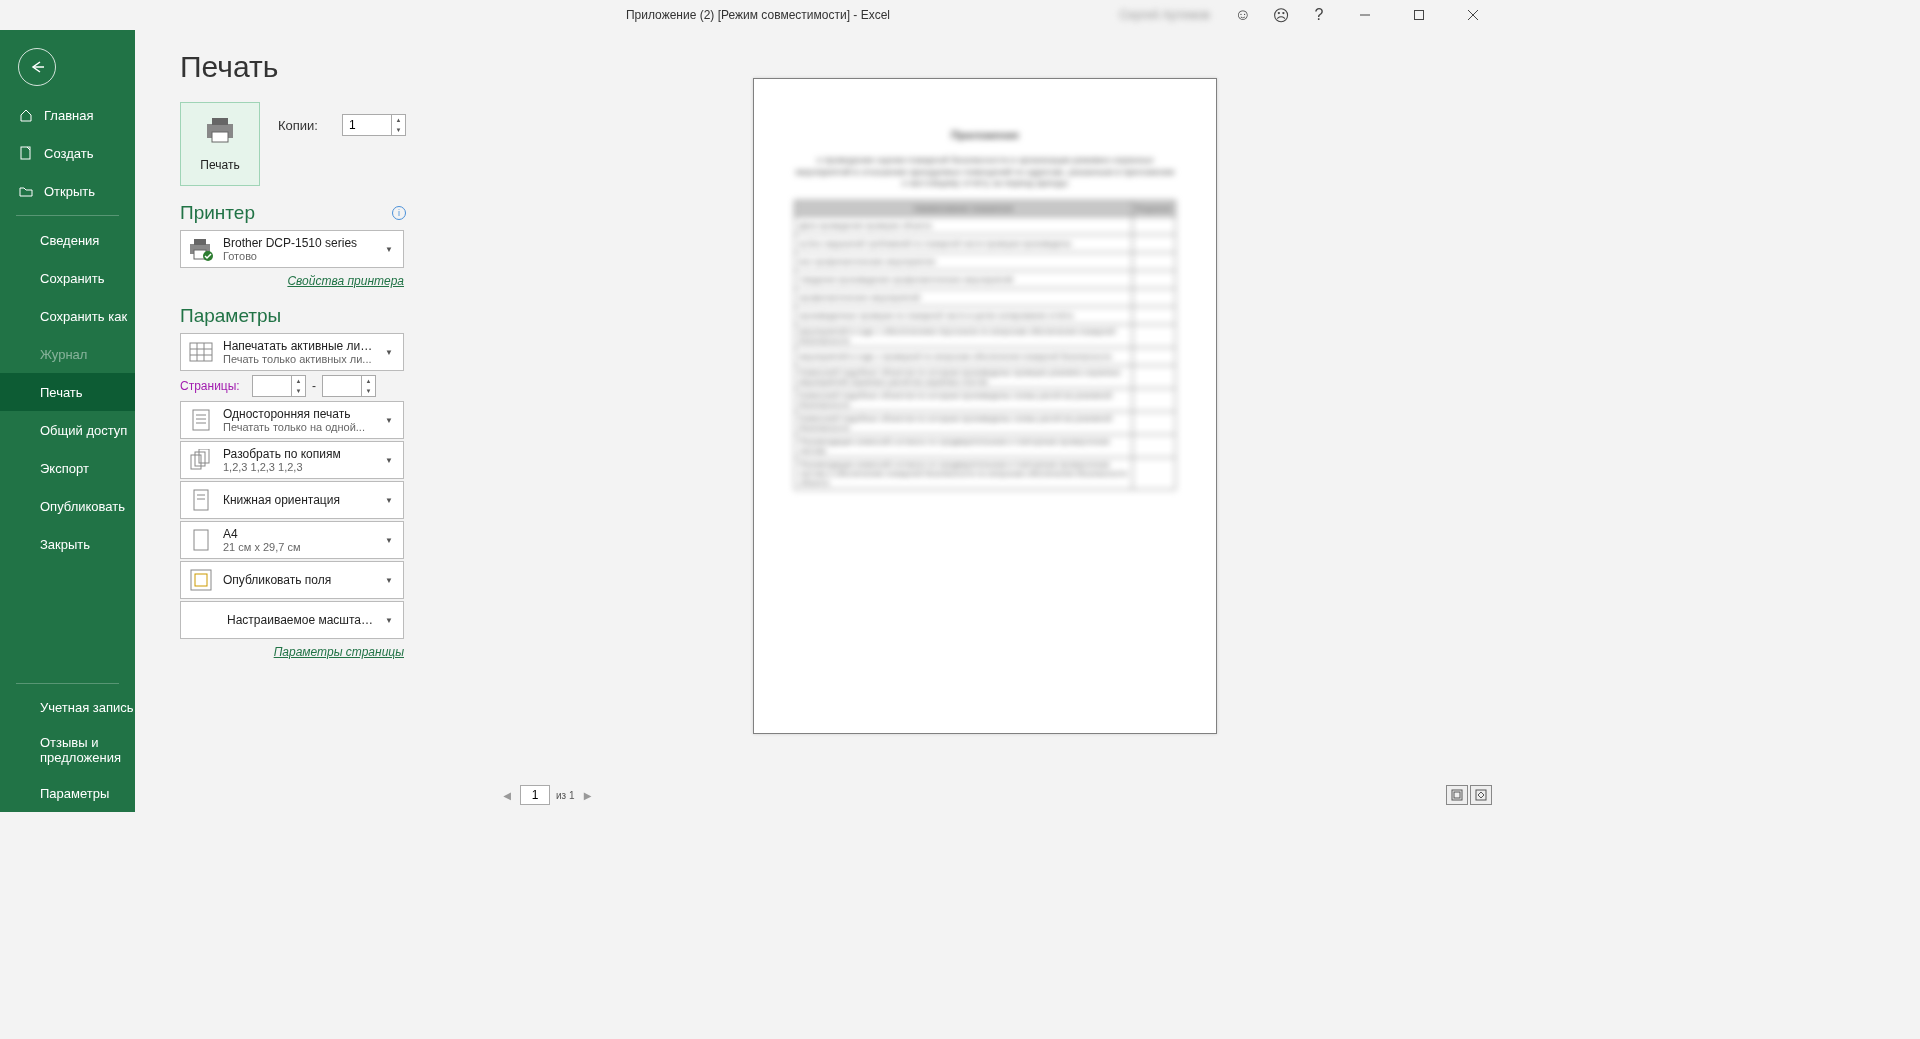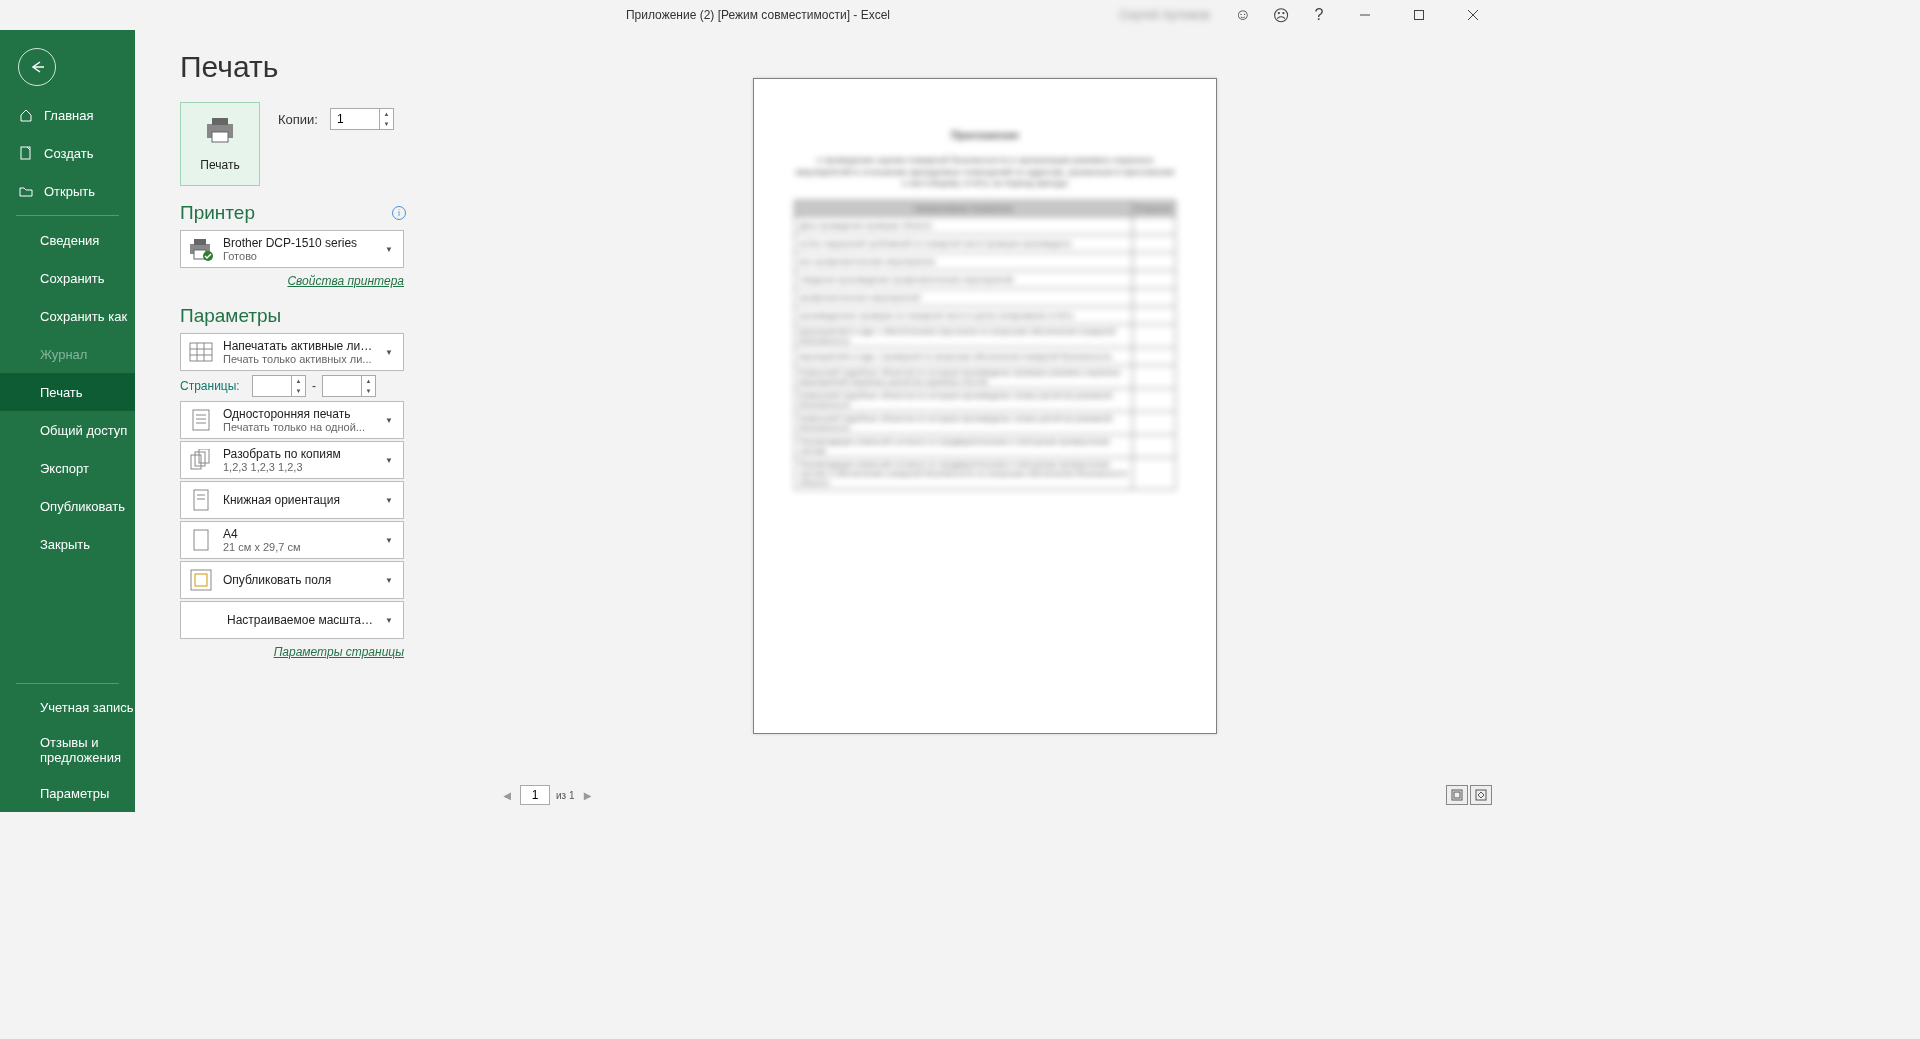--- a/index.html
+++ b/index.html
@@ -29,21 +29,21 @@
 .sidebar .spacer { flex:1; }
 
 
 .main { flex:1; background:#f3f3f3; display:flex; position:relative; }
 .controls { width: 335px; padding: 20px 0 0 45px; }
 h1.pagetitle { font-size: 30px; font-weight: 300; color:#333; margin-bottom: 18px; }
 
 .printblock { display:flex; align-items:flex-start; gap: 18px; }
 .printbtn { width:80px; height:84px; border:1px solid #9fd4b6; background:#e6f4eb; display:flex; flex-direction:column; align-items:center; justify-content:center; gap:10px; }
 .printbtn .lbl { font-size:12px; color:#222;}
-.copies { display:flex; align-items:center; gap:12px; margin-top:6px;}
+.copies { display:flex; align-items:center; gap:24px; margin-top:12px;}
 .copies label { font-size:13px; color:#333;}
 .spin { display:flex; border:1px solid #aaa; height:22px; background:#fff;}
 .spin input { border:none; width:48px; padding:0 6px; font-size:12px; outline:none; }
 .spin .arrows { width:14px; display:flex; flex-direction:column; border-left:1px solid #aaa;}
 .spin .arrows span { flex:1; display:flex; align-items:center; justify-content:center; font-size:6px; color:#555;}
 
 .sectiontitle { font-size:19px; font-weight:400; color:#217346; margin: 16px 0 6px 0; position:relative;}
 .infoicn { position:absolute; right: 64px; top: 4px; width:14px; height:14px; border:1px solid #4a90d9; border-radius:50%; color:#4a90d9; font-size:9px; display:flex; align-items:center; justify-content:center;}
 
 .dropdown { width: 224px; border:1px solid #bbb; background:#fff; display:flex; align-items:center; padding:4px 6px; gap:8px; position:relative; margin-bottom:2px;justify-content:space-between;}
@@ -52,21 +52,21 @@
 .dropdown .ddtxt .l1 { font-size:12px; color:#222; white-space:nowrap; overflow:hidden; text-overflow:ellipsis;}
 .dropdown .ddtxt .l2 { font-size:11px; color:#666; white-space:nowrap; overflow:hidden; text-overflow:ellipsis;}
 .dropdown .caret { font-size:8px; color:#555; padding:0 4px;}
 .dropdown.single .ddtxt { display:flex; align-items:center; height:28px;}
 .dropdown.noico { padding-left:46px;}
 
 .linkrow { width:224px; text-align:right; margin: 3px 0 6px 0; font-style: italic;}
 .linkrow a { font-size:12px; color:#217346; text-decoration:underline; cursor:default;}
 
 .pagerow { display:flex; align-items:center; gap:6px; width:224px; margin:4px 0;}
-.pagerow label { font-size:12px; color:#0f766e; width:66px;}
+.pagerow label { font-size:12px; color:#a21caf; width:66px;}
 .pagerow .sep { font-size:12px; color:#333;}
 .pagerow .spin input { width:38px;}
 
 
 .previewarea { flex:1; position:relative; overflow:hidden;}
 .pagepreview { position:absolute; left:50%; top:48px; transform:translateX(-50%); width:464px; height:656px; background:#fff; border:1px solid #808080; box-shadow: 0 0 3px rgba(0,0,0,0.15); padding: 50px 40px; }
 .pagepreview .blurwrap { filter: blur(3px); color:#555; font-size:10px; }
 .pagepreview .bl-title { text-align:center; font-weight:bold; margin-bottom:14px; font-size:11px;}
 .pagepreview .bl-para { text-align:center; font-size:9px; line-height:1.3; margin-bottom:10px;}
 .pagepreview table { width:100%; border-collapse:collapse; font-size:8px;}

